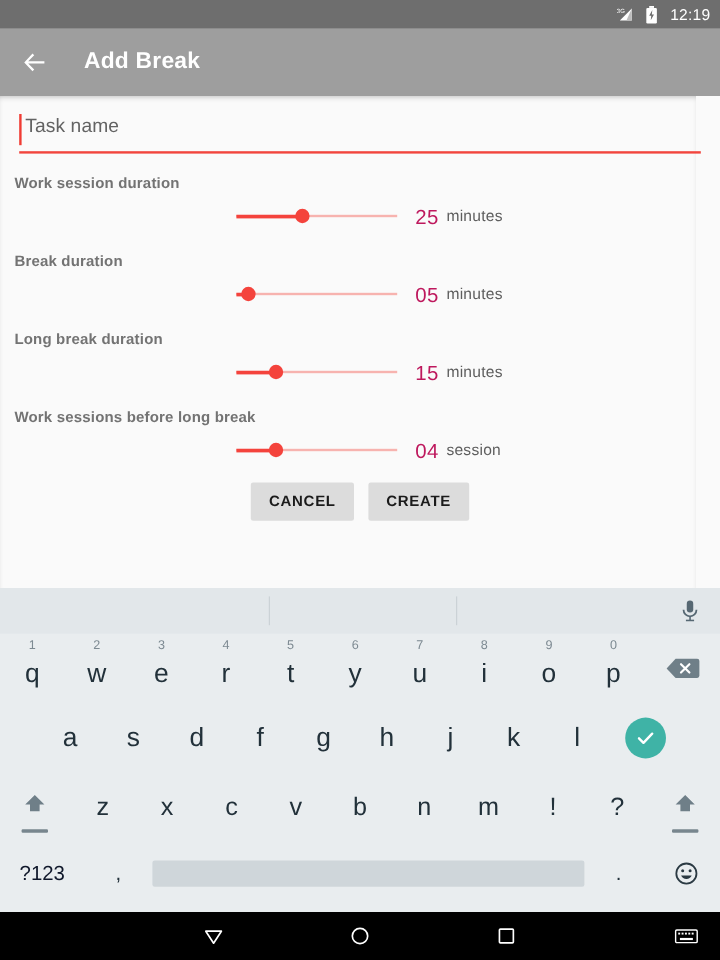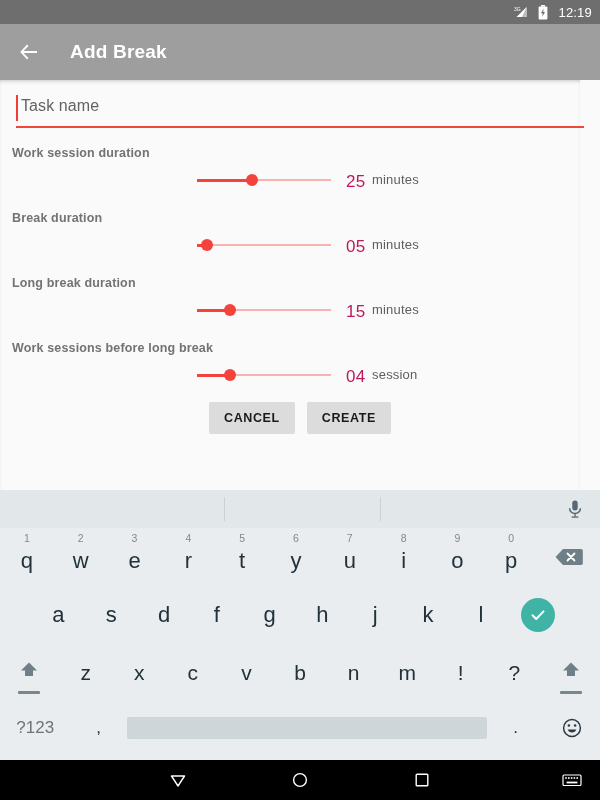--- a/index.html
+++ b/index.html
@@ -109,21 +109,21 @@
   .key .glyph { margin-top: 7px; }
   .row1 .key { height: 58px; }
   .row2 { padding: 0 32px; }
   .row3 .key { font-size: 21px; }
   .row4 { height: 52px; }
   .row4 .key { height: 52px; font-size: 17px; }
   .space-key {
     flex: 6.4; height: 52px; display: flex; align-items: center; justify-content: center;
   }
   .space-bar { width: 100%; height: 22px; background: #CFD6DA; border-radius: 2px; }
-  .sym-key { flex: 1.25; color: #737373; font-size: 17px; justify-content: center; }
+  .sym-key { flex: 1.25; color: #0f172a; font-size: 17px; justify-content: center; }
   .comma-key, .period-key { flex: 1; font-size: 19px; color: #22313A; }
   .shift-key { flex: 1.1; position: relative; }
   .shift-bar {
     position: absolute; bottom: 8px; left: 50%; transform: translateX(-50%);
     width: 22px; height: 3px; background: #78868E; border-radius: 1px;
   }
   .enter-key { flex: 1.15; }
   .enter-circle {
     width: 34px; height: 34px; border-radius: 50%; background: #3FB3A6;
     display: flex; align-items: center; justify-content: center;

